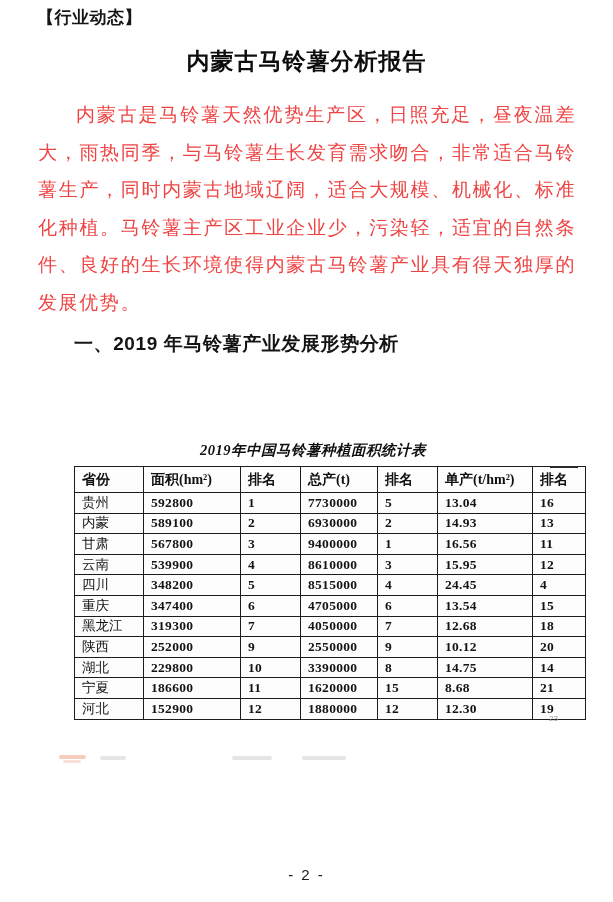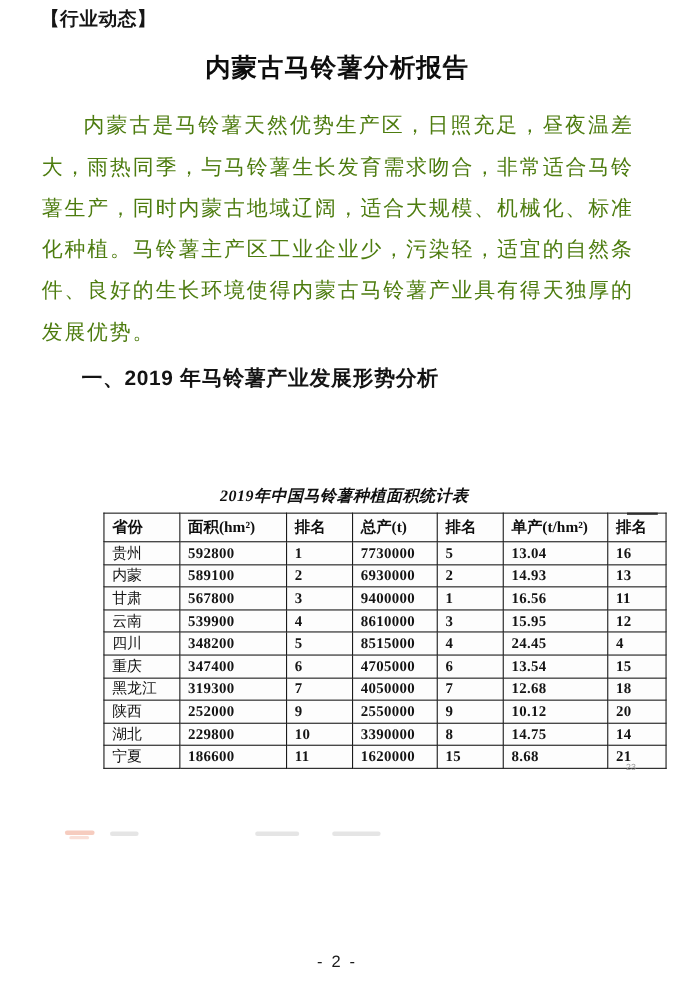--- a/index.html
+++ b/index.html
@@ -27,21 +27,21 @@
     font-family: "Liberation Serif", serif;
     font-weight: bold; font-size: 23px; color: #0d0d0d;
     letter-spacing: 1px;
   }
   .para {
     position: absolute; top: 96px; left: 38px; width: 538px;
     font-size: 19px; line-height: 37.6px;
     text-indent: 2em;
     text-align: justify;
     letter-spacing: 1.6px;
-    color: #4d7c0f;
+    color: #ef4444;
   }
   .h1 {
     position: absolute; top: 331px; left: 74px;
     font-family: "Liberation Sans", sans-serif;
     font-weight: bold; font-size: 19px; color: #141414;
     letter-spacing: 0.6px;
   }
   .h2 {
     position: absolute; top: 368px; left: 66px;
     font-family: "Liberation Sans", sans-serif;
@@ -58,21 +58,21 @@
     position: absolute; top: 441px; left: 74px; width: 478px;
   }
   .fig-title {
     width: 478px; text-align: center;
     font-family: "Liberation Serif", serif;
     font-style: italic; font-weight: bold;
     font-size: 14.5px; color: #101010;
     letter-spacing: 0.5px;
     margin-bottom: 6px;
   }
-  .tbl-wrap { position: relative; width: 478px; margin-left: 20px; }
+  .tbl-wrap { position: relative; width: 478px; }
   .top-ext {
     position: absolute; top: 0; left: 476px;
     width: 28px; height: 2px; background: #2a2a2a;
   }
   table.stats {
     border-collapse: collapse;
     table-layout: fixed;
     width: 478px;
     background: #fdfdfd;
   }
@@ -244,20 +244,29 @@
             </tr>
             <tr>
               <td>宁夏</td>
               <td class="num">186600</td>
               <td class="num">11</td>
               <td class="num">1620000</td>
               <td class="num">15</td>
               <td class="num">8.68</td>
               <td class="num">21</td>
             </tr>
+            <tr>
+              <td>河北</td>
+              <td class="num">152900</td>
+              <td class="num">12</td>
+              <td class="num">1880000</td>
+              <td class="num">12</td>
+              <td class="num">12.30</td>
+              <td class="num">19</td>
+            </tr>
           </tbody>
       </table>
       <div class="corner-mark">23</div>
     </div>
   </div>
 
   <div class="artifact"></div>
   <div class="artifact a2"></div>
   <div class="smudge s1"></div>
   <div class="smudge s2"></div>

